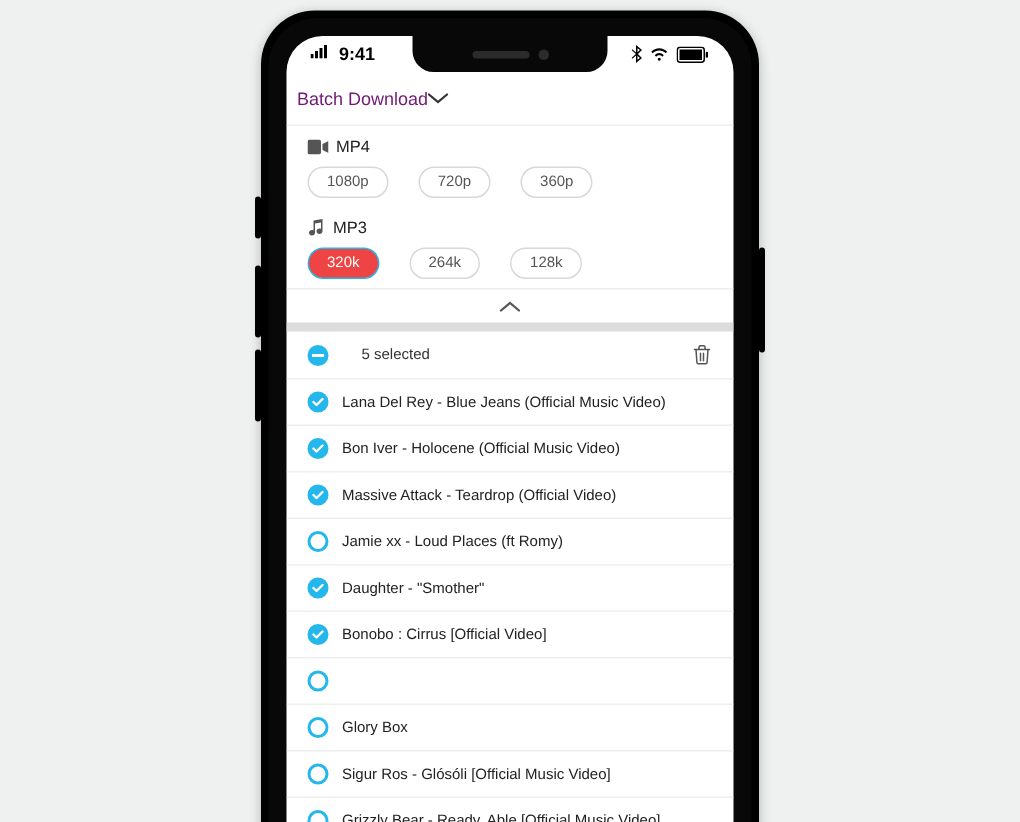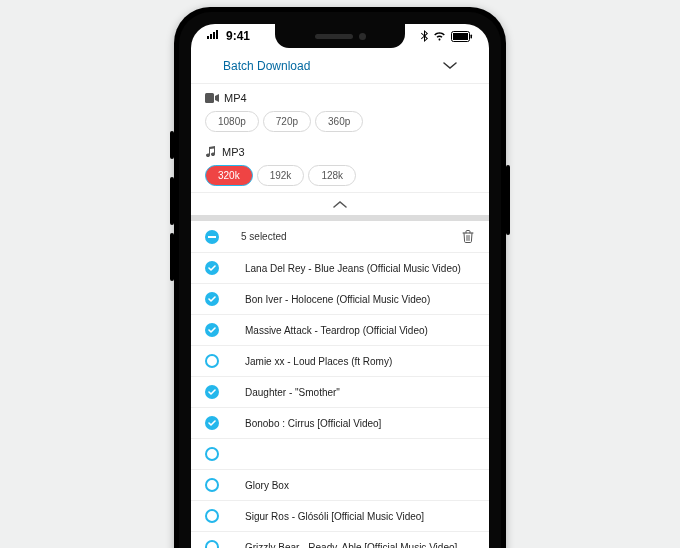--- a/index.html
+++ b/index.html
@@ -11,35 +11,35 @@
   .side-l3{left:-4px;top:226px;width:4px;height:48px}
   .side-r{right:-4px;top:158px;width:4px;height:70px}
   .bezel{position:absolute;inset:5px;background:#080808;border-radius:32px}
   .screen{position:absolute;inset:12px;background:#fff;border-radius:24px;overflow:hidden}
   .notch{position:absolute;top:0;left:50%;transform:translateX(-50%);width:130px;height:24px;background:#080808;border-bottom-left-radius:14px;border-bottom-right-radius:14px;z-index:50;display:flex;align-items:center;justify-content:center;gap:6px}
   .speaker{width:38px;height:5px;background:#2b2b2b;border-radius:3px}
   .cam{width:7px;height:7px;background:#2b2b2b;border-radius:50%}
   .status{height:24px;display:flex;justify-content:space-between;align-items:center;padding:0 16px;font-size:12px;font-weight:600;color:#000}
   .status-left{display:flex;gap:5px}
   .status-right{display:flex;align-items:center;gap:5px}
-  .topbar{height:36px;display:flex;align-items:center;justify-content:space-between;padding:0 32px;color:#0369a1;border-bottom:1px solid #eee}
+  .topbar{height:36px;display:flex;align-items:center;padding:0 7px;color:#701a75;border-bottom:1px solid #eee}
   .topbar h1{font-size:12px;font-weight:500}
   .format-block{padding:8px 14px 6px}
   .fmt-head{display:flex;align-items:center;gap:5px;margin-bottom:7px;font-size:11px;color:#222;font-weight:500}
-  .pills{display:flex;gap:4px}
+  .pills{display:flex;gap:20px}
   .pill{border:1px solid #d8d8d8;background:#fff;color:#555;font-size:10px;padding:4px 12px;border-radius:11px;cursor:pointer}
   .pill.active{background:#ef4444;border-color:#24b7ec;color:#fff}
   .collapse{display:flex;justify-content:center;padding:7px 0;border-top:1px solid #eee;cursor:pointer}
   .gap-shadow{height:6px;background:#dcdcdc}
   .sel-row{height:32px;display:flex;align-items:center;padding:0 14px;border-bottom:1px solid #eee;gap:22px}
   .sel-count{font-size:10px;color:#333;flex:1}
   .minus-badge{width:14px;height:14px;border-radius:50%;background:#24b7ec;display:flex;align-items:center;justify-content:center}
   .minus-badge span{width:8px;height:2px;background:#fff}
   .list{}
-  .track{height:31px;display:flex;align-items:center;padding:0 14px;border-bottom:1px solid #eee;gap:26px;cursor:pointer}
+  .track{height:31px;display:flex;align-items:center;padding:0 14px;border-bottom:1px solid #eee;gap:9px;cursor:pointer}
   .check{width:14px;height:14px;border-radius:50%;flex:none;display:flex;align-items:center;justify-content:center}
   .check.on{background:#24b7ec}
   .check.off{border:2px solid #24b7ec;background:#fff}
   .track-title{font-size:10px;color:#222;white-space:nowrap;overflow:hidden;text-overflow:ellipsis}
   svg{display:block}
 </style>
 </head>
 <body>
 
 <div class="phone">
@@ -104,21 +104,21 @@
 
       <div class="format-block">
         <div class="fmt-head">
           <svg width="12" height="12" viewBox="0 0 12 12">
               <path d="M4 1l6-1v8.2c0 1-.9 1.8-2 1.8s-2-.8-2-1.8.9-1.8 2-1.8c.4 0 .7.1 1 .2V2.4L5 3v6.2C5 10.2 4.1 11 3 11s-2-.8-2-1.8.9-1.8 2-1.8c.4 0 .7.1 1 .2V1z" fill="#555"></path>
             </svg>
           <span>MP3</span>
         </div>
         <div class="pills" id="mp3-pills">
             <div class="pill active">320k</div>
-            <div class="pill">192k</div>
+            <div class="pill">264k</div>
             <div class="pill">128k</div>
           </div>
       </div>
 
       <div class="collapse">
         <svg width="14" height="8" viewBox="0 0 14 8">
             <path d="M1 7l6-5 6 5" fill="none" stroke="#555" stroke-width="1.5" stroke-linecap="round"></path>
           </svg>
       </div>
 

